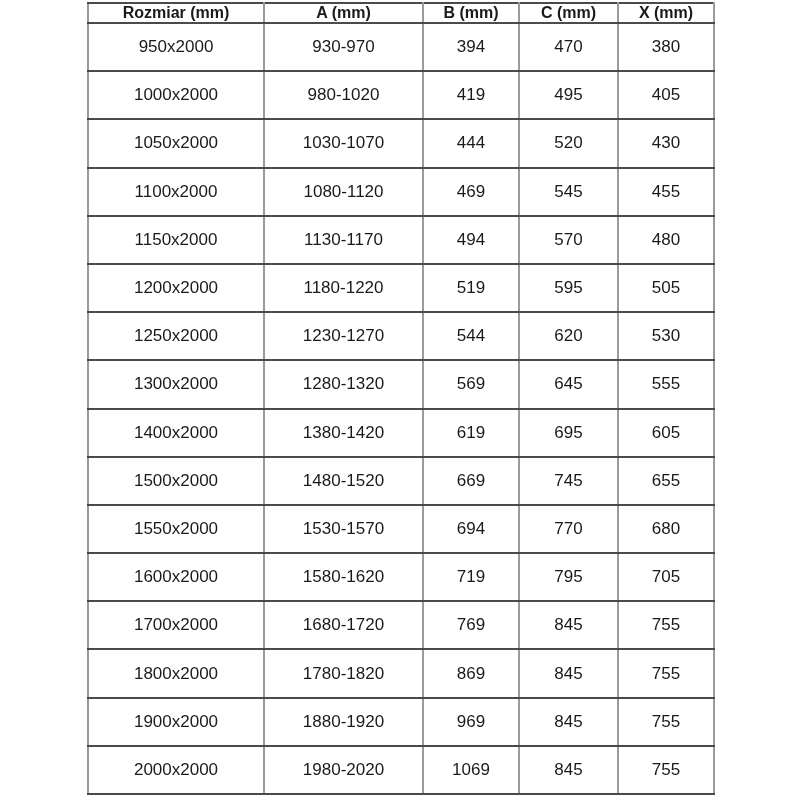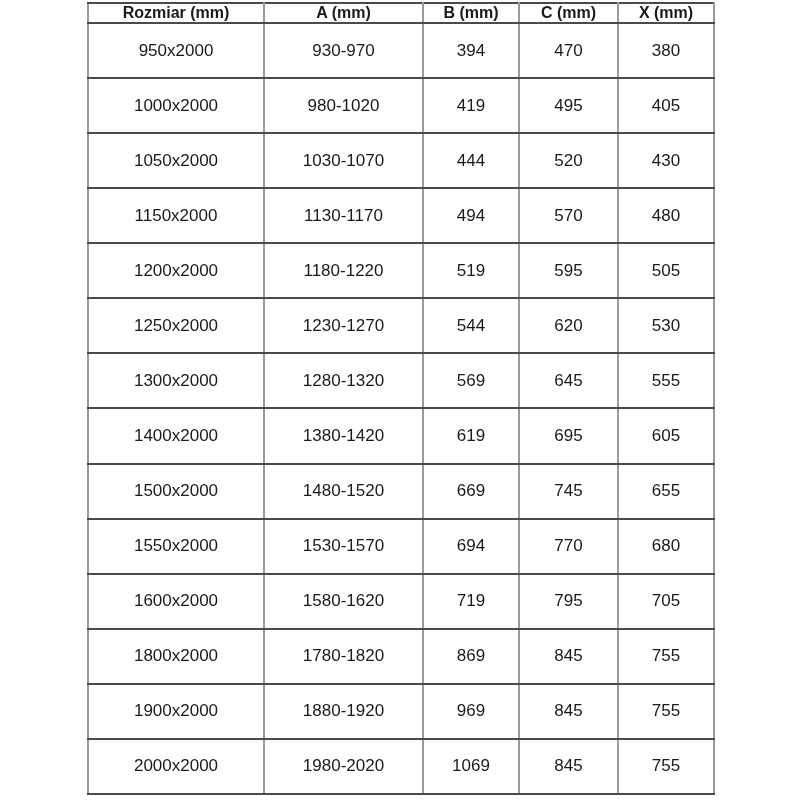--- a/index.html
+++ b/index.html
@@ -86,20 +86,27 @@
           <td>405</td>
         </tr>
         <tr>
           <td>1050x2000</td>
           <td>1030-1070</td>
           <td>444</td>
           <td>520</td>
           <td>430</td>
         </tr>
         <tr>
+          <td>1100x2000</td>
+          <td>1080-1120</td>
+          <td>469</td>
+          <td>545</td>
+          <td>455</td>
+        </tr>
+        <tr>
           <td>1150x2000</td>
           <td>1130-1170</td>
           <td>494</td>
           <td>570</td>
           <td>480</td>
         </tr>
         <tr>
           <td>1200x2000</td>
           <td>1180-1220</td>
           <td>519</td>
@@ -142,20 +149,27 @@
           <td>680</td>
         </tr>
         <tr>
           <td>1600x2000</td>
           <td>1580-1620</td>
           <td>719</td>
           <td>795</td>
           <td>705</td>
         </tr>
         <tr>
+          <td>1700x2000</td>
+          <td>1680-1720</td>
+          <td>769</td>
+          <td>845</td>
+          <td>755</td>
+        </tr>
+        <tr>
           <td>1800x2000</td>
           <td>1780-1820</td>
           <td>869</td>
           <td>845</td>
           <td>755</td>
         </tr>
         <tr>
           <td>1900x2000</td>
           <td>1880-1920</td>
           <td>969</td>

